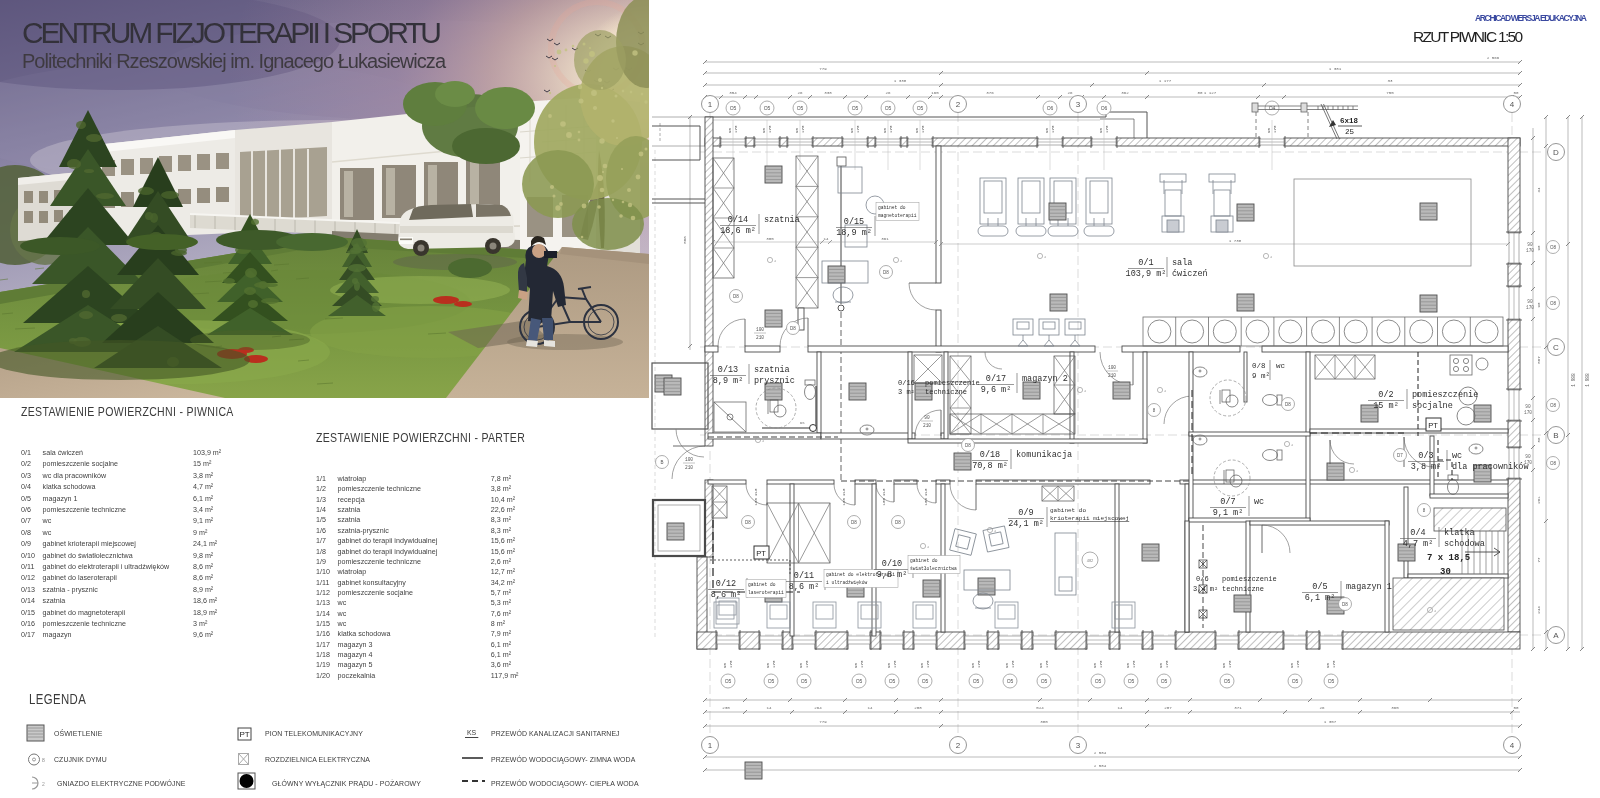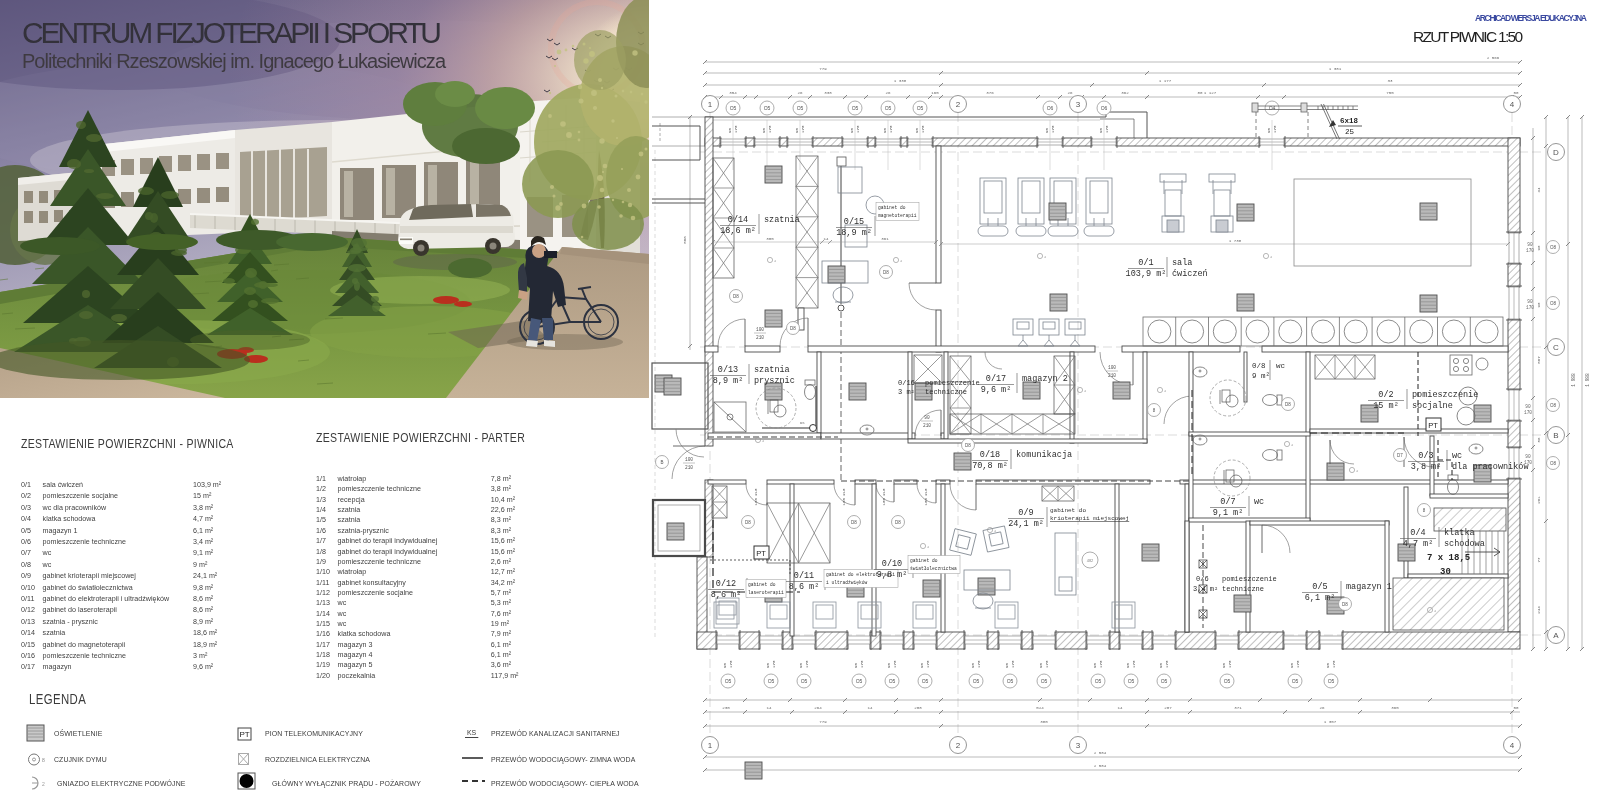--- a/index.html
+++ b/index.html
@@ -447,21 +447,21 @@
 <path d="M531 318 l-3 22 l9 1 l4 -21 Z" fill="#47587a"></path>
 <path d="M542 318 l2 22 l9 0 l0 -22 Z" fill="#3f4f6e"></path>
 <path d="M527 340 l-1 6 l11 1 l1 -6 Z" fill="#e6e4de"></path>
 <path d="M544 340 l0 6 l11 1 l0 -6 Z" fill="#e6e4de"></path>
 </g>
 
 <text x="22" y="43" font-family="Liberation Sans, sans-serif" font-size="30" fill="#33313a" textLength="420">CENTRUM  FIZJOTERAPII I SPORTU</text>
 <text x="22" y="68" font-family="Liberation Sans, sans-serif" font-size="20" fill="#3e3a40" textLength="424">Politechniki Rzeszowskiej im. Ignacego Łukasiewicza</text>
 </svg>
 
-<div id="tbl1" class="tbl" style="left:21px;top:436px;width:280px;height:240px">
+<div id="tbl1" class="tbl" style="left:21px;top:404px;width:280px;height:240px">
 <div class="hd" style="position:absolute;left:0;top:0">ZESTAWIENIE POWIERZCHNI - PIWNICA</div>
 <div class="row" style="top:44.0px">
         <span class="c1">0/1</span>
         <span class="c2" style="left:23px">sala ćwiczeń</span>
         <span class="c3" style="left:183px">103,9 m²</span>
       </div>
 <div class="row" style="top:55.4px">
         <span class="c1">0/2</span>
         <span class="c2" style="left:23px">pomieszczenie socjalne</span>
         <span class="c3" style="left:183px">15 m²</span>
@@ -611,21 +611,21 @@
         <span class="c3" style="left:186px">5,3 m²</span>
       </div>
 <div class="row" style="top:178.5px">
         <span class="c1">1/14</span>
         <span class="c2" style="left:23px">wc</span>
         <span class="c3" style="left:186px">7,6 m²</span>
       </div>
 <div class="row" style="top:188.9px">
         <span class="c1">1/15</span>
         <span class="c2" style="left:23px">wc</span>
-        <span class="c3" style="left:186px">19 m²</span>
+        <span class="c3" style="left:186px">8 m²</span>
       </div>
 <div class="row" style="top:199.2px">
         <span class="c1">1/16</span>
         <span class="c2" style="left:23px">klatka schodowa</span>
         <span class="c3" style="left:186px">7,9 m²</span>
       </div>
 <div class="row" style="top:209.6px">
         <span class="c1">1/17</span>
         <span class="c2" style="left:23px">magazyn 3</span>
         <span class="c3" style="left:186px">6,1 m²</span>

